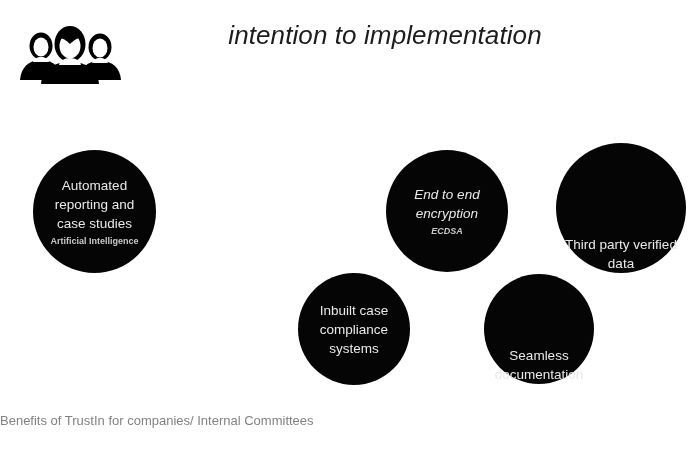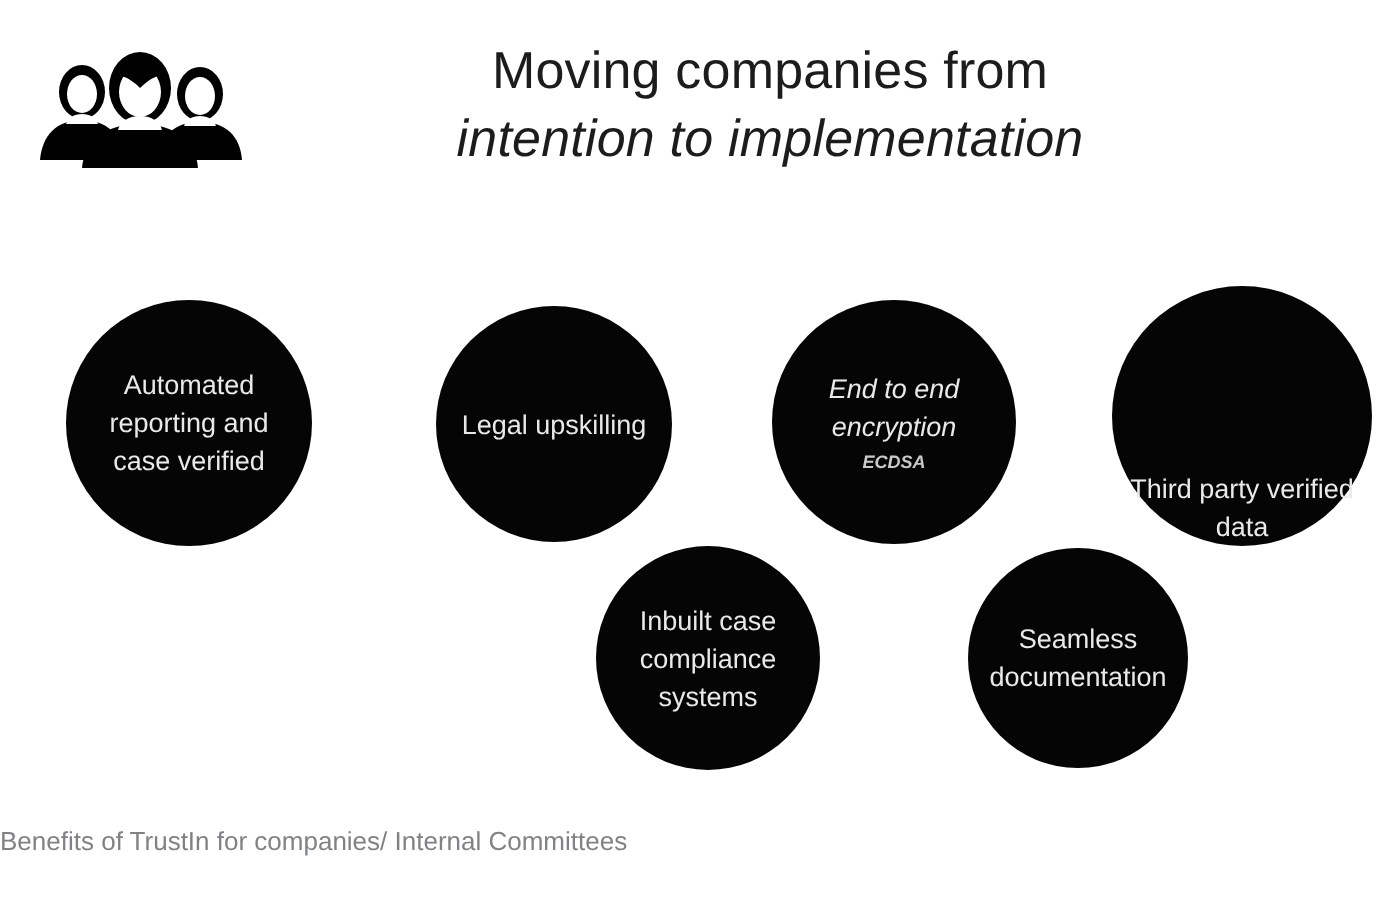--- a/index.html
+++ b/index.html
@@ -81,21 +81,21 @@
     text-align: center;
   }
 
   
   #bubble-0 { left: 33px;  top: 150px; width: 123px; height: 123px; }
   #bubble-1 { left: 218px; top: 153px; width: 118px; height: 118px; }
   #bubble-2 { left: 386px; top: 150px; width: 122px; height: 122px; font-style: italic; }
   #bubble-3 { left: 556px; top: 143px; width: 130px; height: 130px; justify-content: flex-end; }
   #bubble-4 { left: 113px; top: 273px; width: 111px; height: 111px; }
   #bubble-5 { left: 298px; top: 273px; width: 112px; height: 112px; align-items: center; }
-  #bubble-6 { left: 484px; top: 274px; width: 110px; height: 110px; }
+  #bubble-6 { left: 484px; top: 274px; width: 110px; height: 110px; justify-content: flex-end; }
 
   
   #footer-caption {
     position: absolute;
     left: 0;
     top: 412px;
     width: 697px;
     text-align: left;
     color: #808285;
     font-size: 13px;
@@ -123,31 +123,28 @@
 
       <ellipse cx="54" cy="22" rx="15.5" ry="18" fill="#000000"></ellipse>
       <path d="M54 40 C36 40 26 49 25 62 L83 62 C82 49 72 40 54 40 Z" fill="#000000"></path>
       <ellipse cx="54" cy="24" rx="10.5" ry="12.5" fill="#ffffff"></ellipse>
       <path d="M54 36 C48 36 44 39 43 43 L65 43 C64 39 60 36 54 36 Z" fill="#ffffff"></path>
       <path d="M41 16 C44 6 64 4 68 16 C64 14 58 18 54 22 C50 18 45 15 41 16 Z" fill="#000000"></path>
     </svg>
   </div>
 
   <div id="title-block">
-    <div class="title-line-1">Moving companies from</div>
     <div class="title-line-2">intention to implementation</div>
   </div>
 
   <div class="bubble" id="bubble-0">
-    <div class="bubble-label">Automated reporting and case verified</div>
+    <div class="bubble-label">Automated reporting and case studies</div>
+    <div class="bubble-sub">Artificial Intelligence</div>
   </div>
 
-  <div class="bubble" id="bubble-1">
-    <div class="bubble-label">Legal upskilling</div>
-  </div>
 
   <div class="bubble" id="bubble-2">
     <div class="bubble-label">End to end encryption</div>
     <div class="bubble-sub">ECDSA</div>
   </div>
 
   <div class="bubble" id="bubble-3">
     <div class="bubble-label">Third party verified data</div>
   </div>
 

